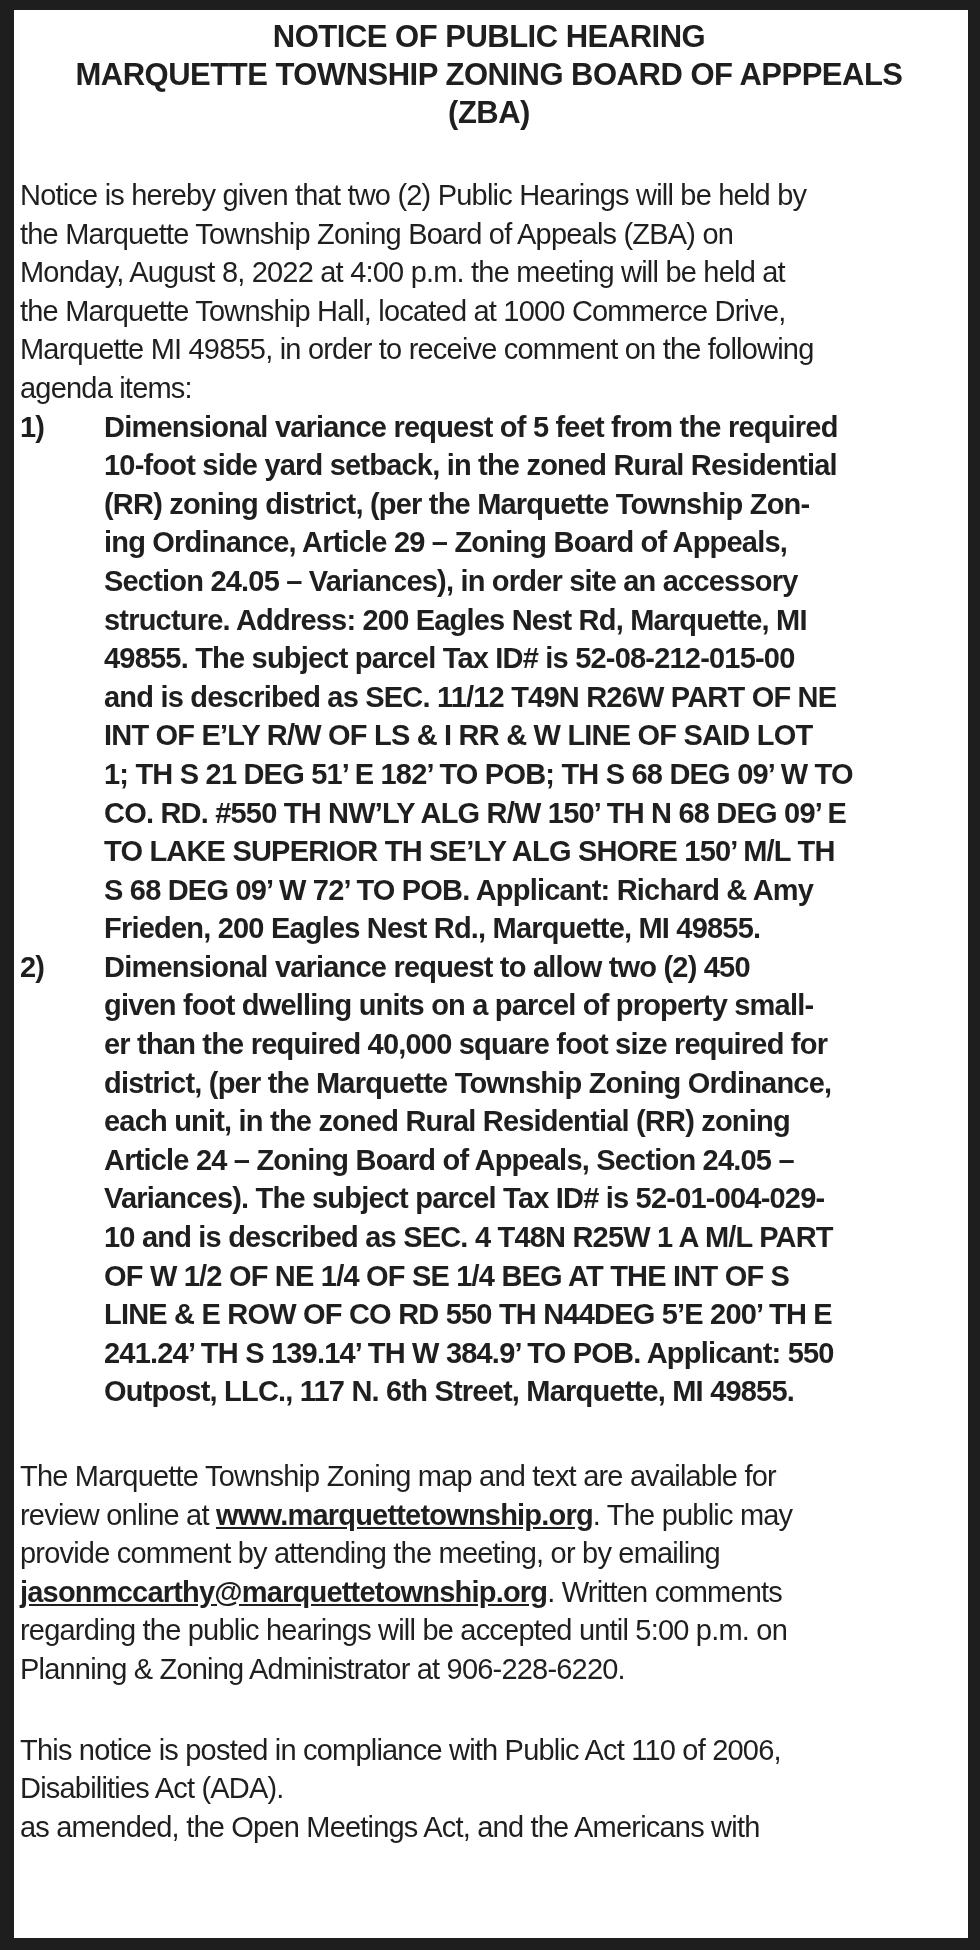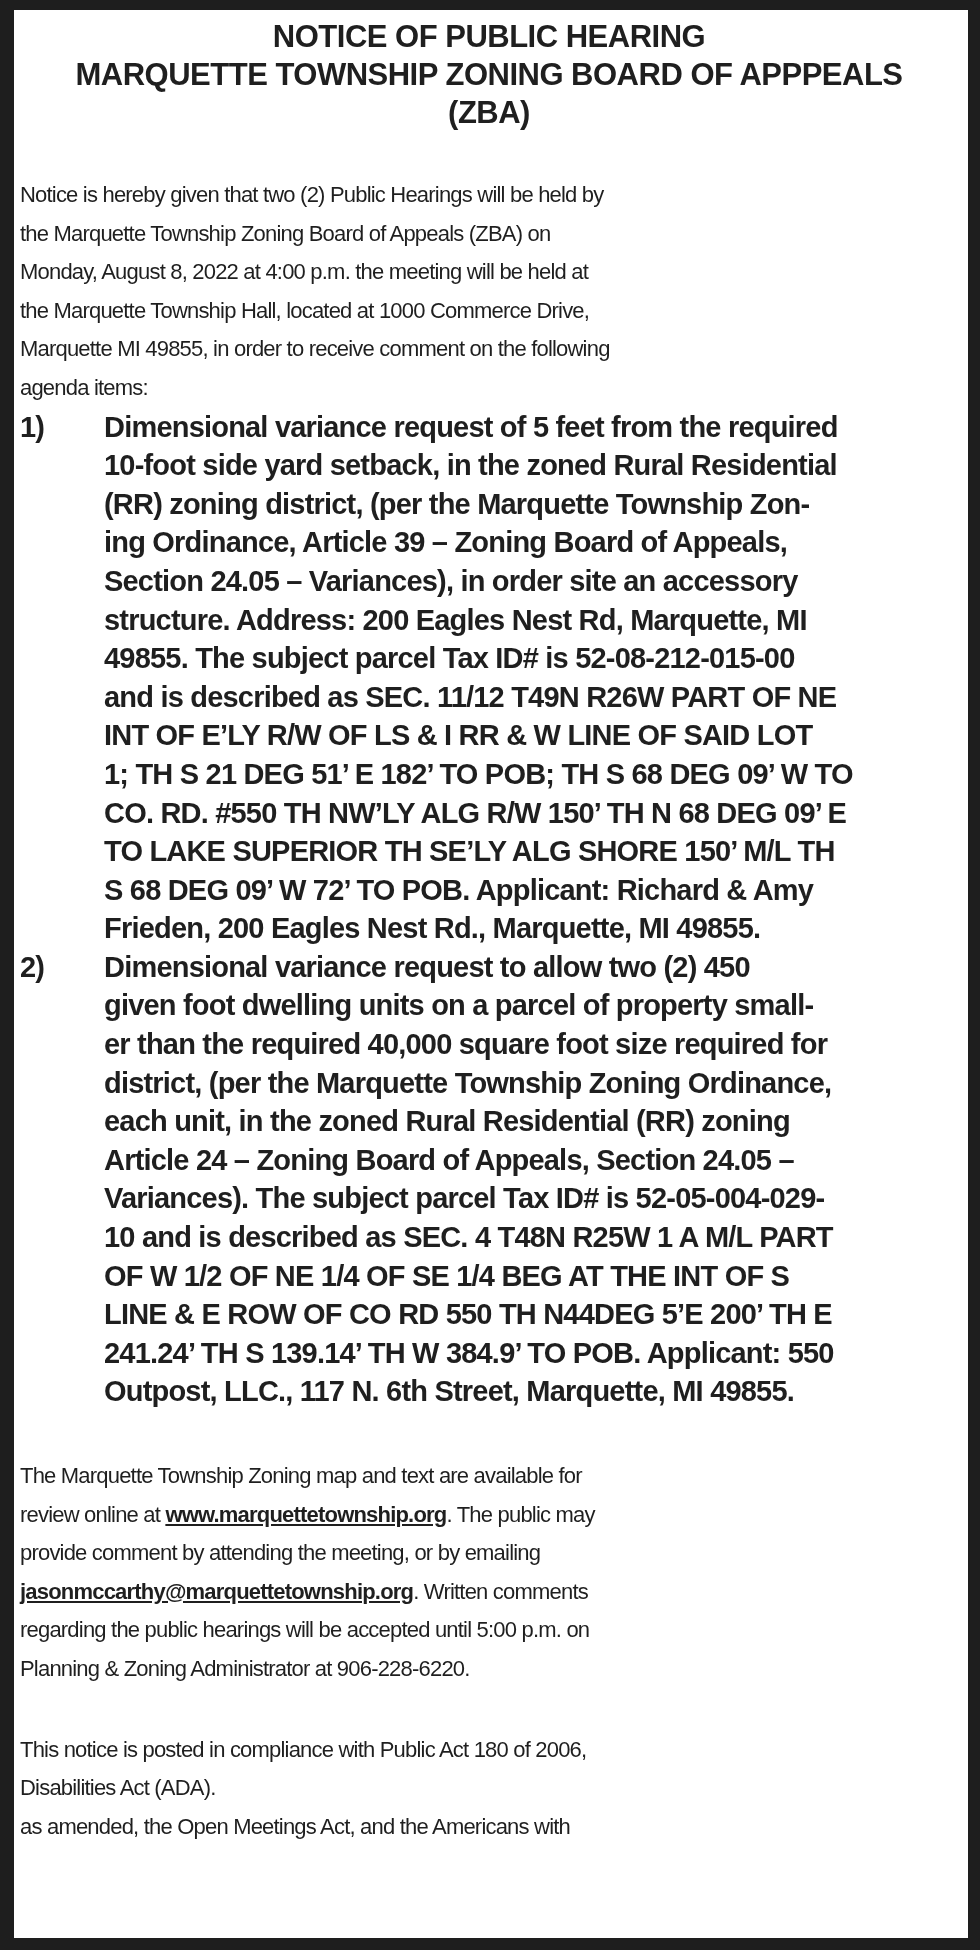--- a/index.html
+++ b/index.html
@@ -23,21 +23,21 @@
     overflow:hidden;
   }
   .title {
     text-align:center;
     font-weight:bold;
     font-size:31px;
     line-height:38px;
     letter-spacing:-0.5px;
   }
   .para {
-    font-size:22px;
+    font-size:29px;
     line-height:38.6px;
     letter-spacing:-0.8px;
   }
   .intro { margin-top:44px; }
   .avail { margin-top:46px; }
   .compliance { margin-top:42px; }
   .items {
     font-size:29px;
     line-height:38.6px;
     letter-spacing:-0.8px;
@@ -69,21 +69,21 @@
         <div class="line">Marquette MI 49855, in order to receive comment on the following</div>
         <div class="line">agenda items:</div>
       </div>
     <div class="items">
         <div class="item">
           <div class="item-number">1)</div>
           <div class="item-lines">
             <div class="line">Dimensional variance request of 5 feet from the required</div>
             <div class="line">10-foot side yard setback, in the zoned Rural Residential</div>
             <div class="line">(RR) zoning district, (per the Marquette Township Zon-</div>
-            <div class="line">ing Ordinance, Article 39 – Zoning Board of Appeals,</div>
+            <div class="line">ing Ordinance, Article 29 – Zoning Board of Appeals,</div>
             <div class="line">Section 24.05 – Variances), in order site an accessory</div>
             <div class="line">structure. Address: 200 Eagles Nest Rd, Marquette, MI</div>
             <div class="line">49855. The subject parcel Tax ID# is 52-08-212-015-00</div>
             <div class="line">and is described as SEC. 11/12 T49N R26W PART OF NE</div>
             <div class="line">INT OF E’LY R/W OF LS &amp; I RR &amp; W LINE OF SAID LOT</div>
             <div class="line">1; TH S 21 DEG 51’ E 182’ TO POB; TH S 68 DEG 09’ W TO</div>
             <div class="line">CO. RD. #550 TH NW’LY ALG R/W 150’ TH N 68 DEG 09’ E</div>
             <div class="line">TO LAKE SUPERIOR TH SE’LY ALG SHORE 150’ M/L TH</div>
             <div class="line">S 68 DEG 09’ W 72’ TO POB. Applicant: Richard &amp; Amy</div>
             <div class="line">Frieden, 200 Eagles Nest Rd., Marquette, MI 49855.</div>
@@ -91,36 +91,36 @@
         </div>
         <div class="item">
           <div class="item-number">2)</div>
           <div class="item-lines">
             <div class="line">Dimensional variance request to allow two (2) 450</div>
             <div class="line">given foot dwelling units on a parcel of property small-</div>
             <div class="line">er than the required 40,000 square foot size required for</div>
             <div class="line">district, (per the Marquette Township Zoning Ordinance,</div>
             <div class="line">each unit, in the zoned Rural Residential (RR) zoning</div>
             <div class="line">Article 24 – Zoning Board of Appeals, Section 24.05 –</div>
-            <div class="line">Variances). The subject parcel Tax ID# is 52-05-004-029-</div>
+            <div class="line">Variances). The subject parcel Tax ID# is 52-01-004-029-</div>
             <div class="line">10 and is described as SEC. 4 T48N R25W 1 A M/L PART</div>
             <div class="line">OF W 1/2 OF NE 1/4 OF SE 1/4 BEG AT THE INT OF S</div>
             <div class="line">LINE &amp; E ROW OF CO RD 550 TH N44DEG 5’E 200’ TH E</div>
             <div class="line">241.24’ TH S 139.14’ TH W 384.9’ TO POB. Applicant: 550</div>
             <div class="line">Outpost, LLC., 117 N. 6th Street, Marquette, MI 49855.</div>
           </div>
         </div>
       </div>
     <div class="para avail">
         <div class="line">The Marquette Township Zoning map and text are available for</div>
         <div class="line"><span>review online at </span><span class="seg-bold seg-underline">www.marquettetownship.org</span><span>. The public may</span></div>
         <div class="line">provide comment by attending the meeting, or by emailing</div>
         <div class="line"><span class="seg-bold seg-underline">jasonmccarthy@marquettetownship.org</span><span>. Written comments</span></div>
         <div class="line">regarding the public hearings will be accepted until 5:00 p.m. on</div>
         <div class="line">Planning &amp; Zoning Administrator at 906-228-6220.</div>
       </div>
     <div class="para compliance">
-        <div class="line">This notice is posted in compliance with Public Act 180 of 2006,</div>
+        <div class="line">This notice is posted in compliance with Public Act 110 of 2006,</div>
         <div class="line">Disabilities Act (ADA).</div>
         <div class="line">as amended, the Open Meetings Act, and the Americans with</div>
       </div>
   </div>
 </div>
 
 </body></html>

